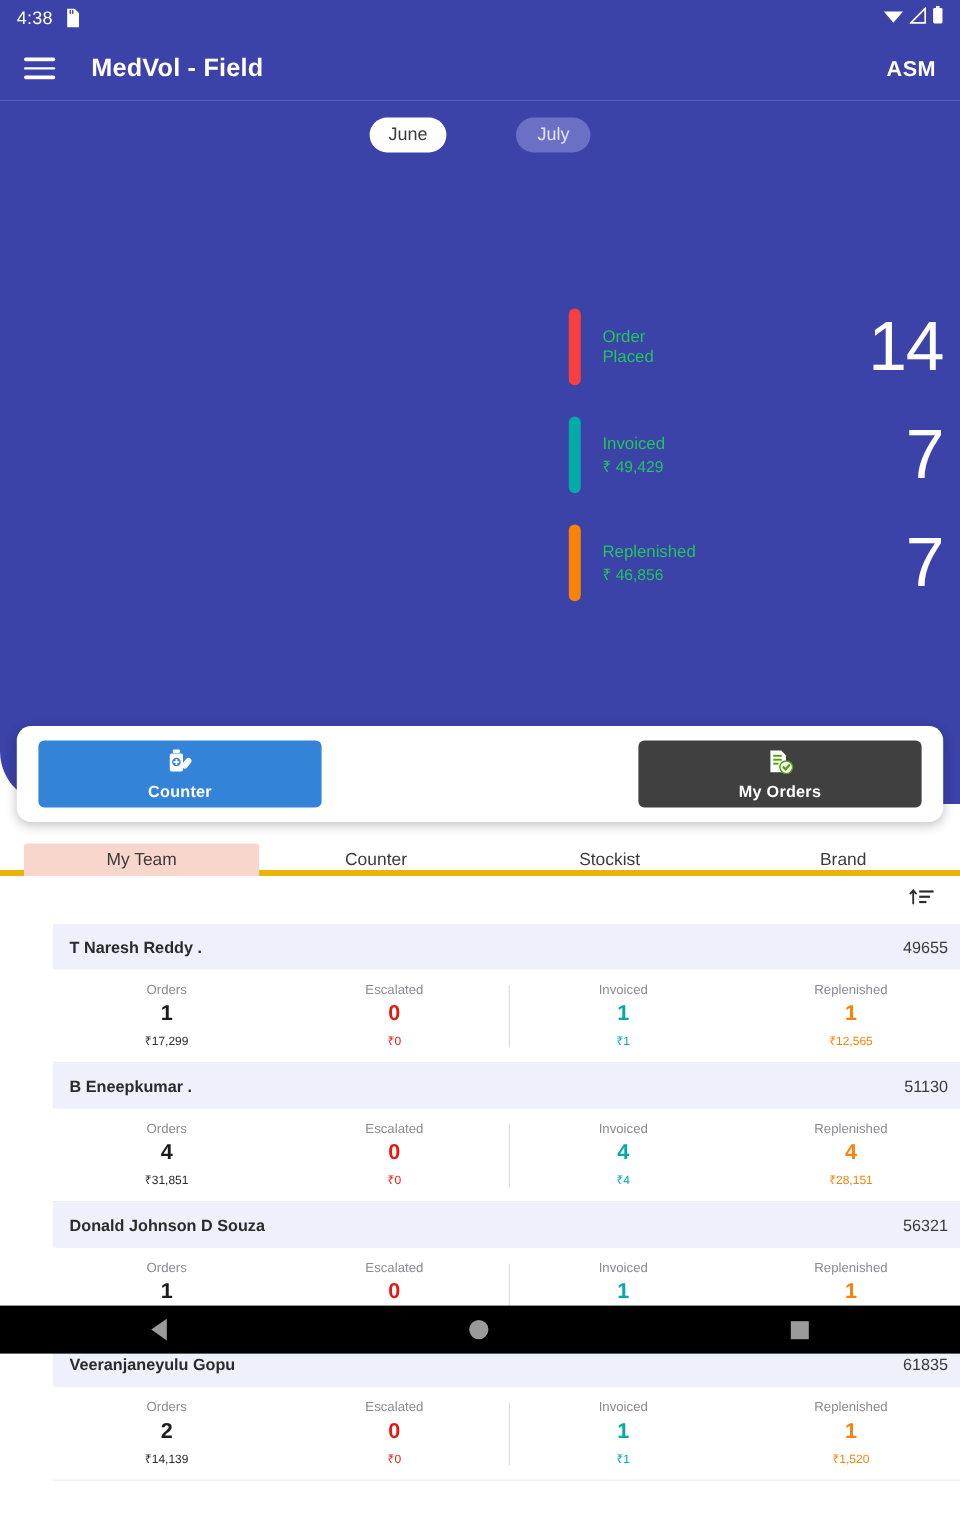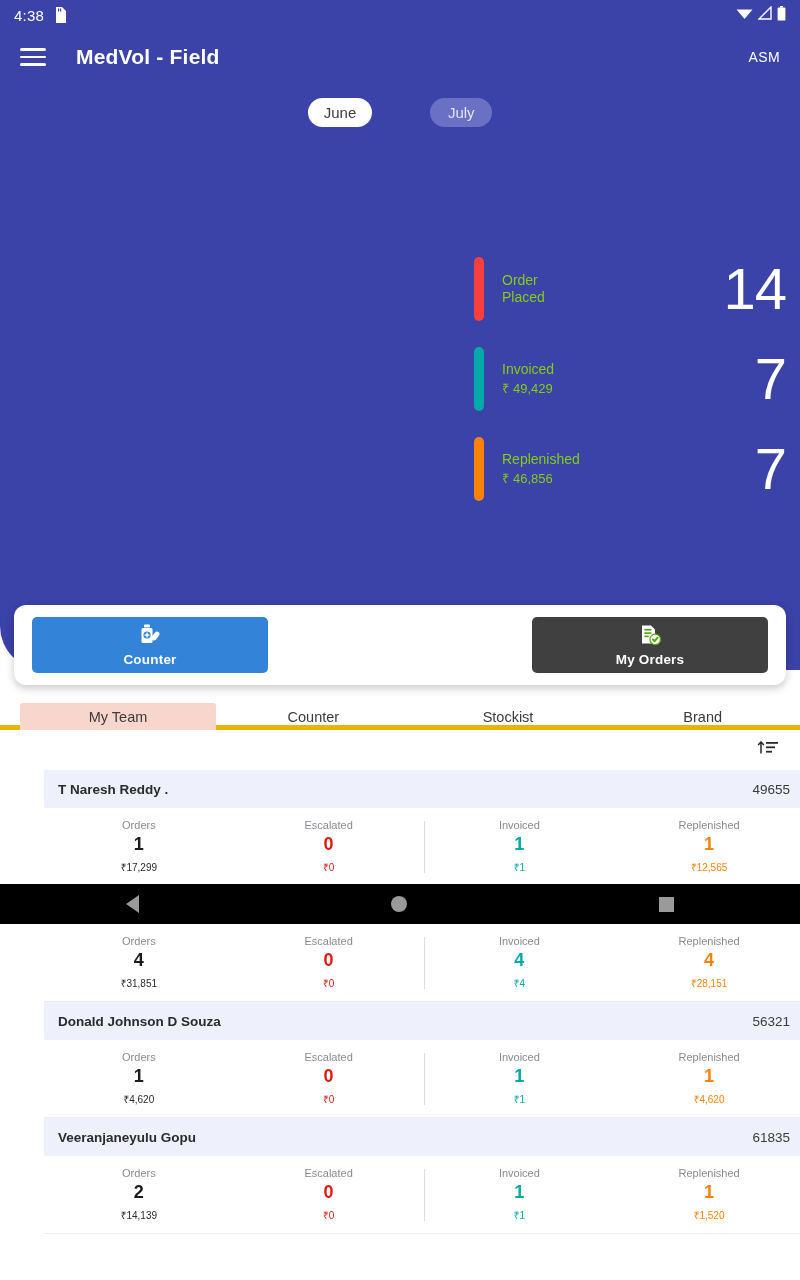--- a/index.html
+++ b/index.html
@@ -2,42 +2,42 @@
 <html><head>
 <meta charset="utf-8">
 <style>
   * { box-sizing: border-box; margin: 0; padding: 0; }
   html, body {
     width: 800px; height: 1280px;
     font-family: "Liberation Sans", sans-serif;
     background: #ffffff;
     overflow: hidden;
   }
-  #app { position: relative; width: 800px; height: 924px; background:#fff; }
+  #app { position: relative; width: 800px; height: 1128px; background:#fff; }
 
   
   .statusbar {
     position:absolute; top:0; left:0; width:800px; height:30px;
     background:#3b42a8; color:#fff;
     display:flex; align-items:center; padding:0 14px;
   }
   .sb-time { font-size:15px; font-weight:400; letter-spacing:.2px; }
   .sb-sdicon { margin-left:10px; display:flex; align-items:center; }
   .sb-right { margin-left:auto; display:flex; align-items:center; gap:5px; }
 
   
   .appbar {
     position:absolute; top:30px; left:0; width:800px; height:54px;
     background:#3b42a8; color:#fff;
     display:flex; align-items:center; padding:0 20px;
   }
   .hamburger { width:26px; display:flex; flex-direction:column; gap:5px; cursor:pointer; }
   .hamburger span { display:block; height:2.5px; background:#fff; border-radius:2px; }
   .app-title { margin-left:30px; font-size:21px; font-weight:bold; letter-spacing:.2px;text-align:center; }
-  .app-role { margin-left:auto; font-size:14px; font-weight:normal; letter-spacing:.4px; }
+  .app-role { margin-left:auto; font-size:18px; font-weight:bold; letter-spacing:.4px; }
 
   
   .hero {
     position:absolute; top:84px; left:0; width:800px; height:586px;
     background:#3b42a8;
     border-bottom-left-radius:44px;
   }
   .month-row {
     position:absolute; top:14px; left:0; width:800px;
     display:flex; justify-content:center; gap:58px;
@@ -58,21 +58,21 @@
     pointer-events:none;
   }
   .dc-label { font-size:14px; color:#2f2f2f; }
   .dc-count { font-size:34px; font-weight:bold; color:#1b1b1b; margin-top:8px; line-height:1; }
   .dc-amount { font-size:14px; color:#2f2f2f; margin-top:12px; }
 
   
   .legend { position:absolute; left:474px; top:160px; width:312px; }
   .legend-row { display:flex; align-items:center; height:90px; }
   .legend-bar { width:10px; height:64px; border-radius:5px; flex:none; }
-  .legend-text { margin-left:18px; color:#84cc16; }
+  .legend-text { margin-left:18px; color:#22c55e; }
   .legend-name { font-size:14px; line-height:17px; }
   .legend-amt  { font-size:13px; line-height:18px; margin-top:2px; }
   .legend-num {
     margin-left:auto; color:#fff; font-size:58px; font-weight:300;
     line-height:1; letter-spacing:-1px;
   }
 
   
   .action-card {
     position:absolute; left:14px; top:605px; width:772px; height:80px;

